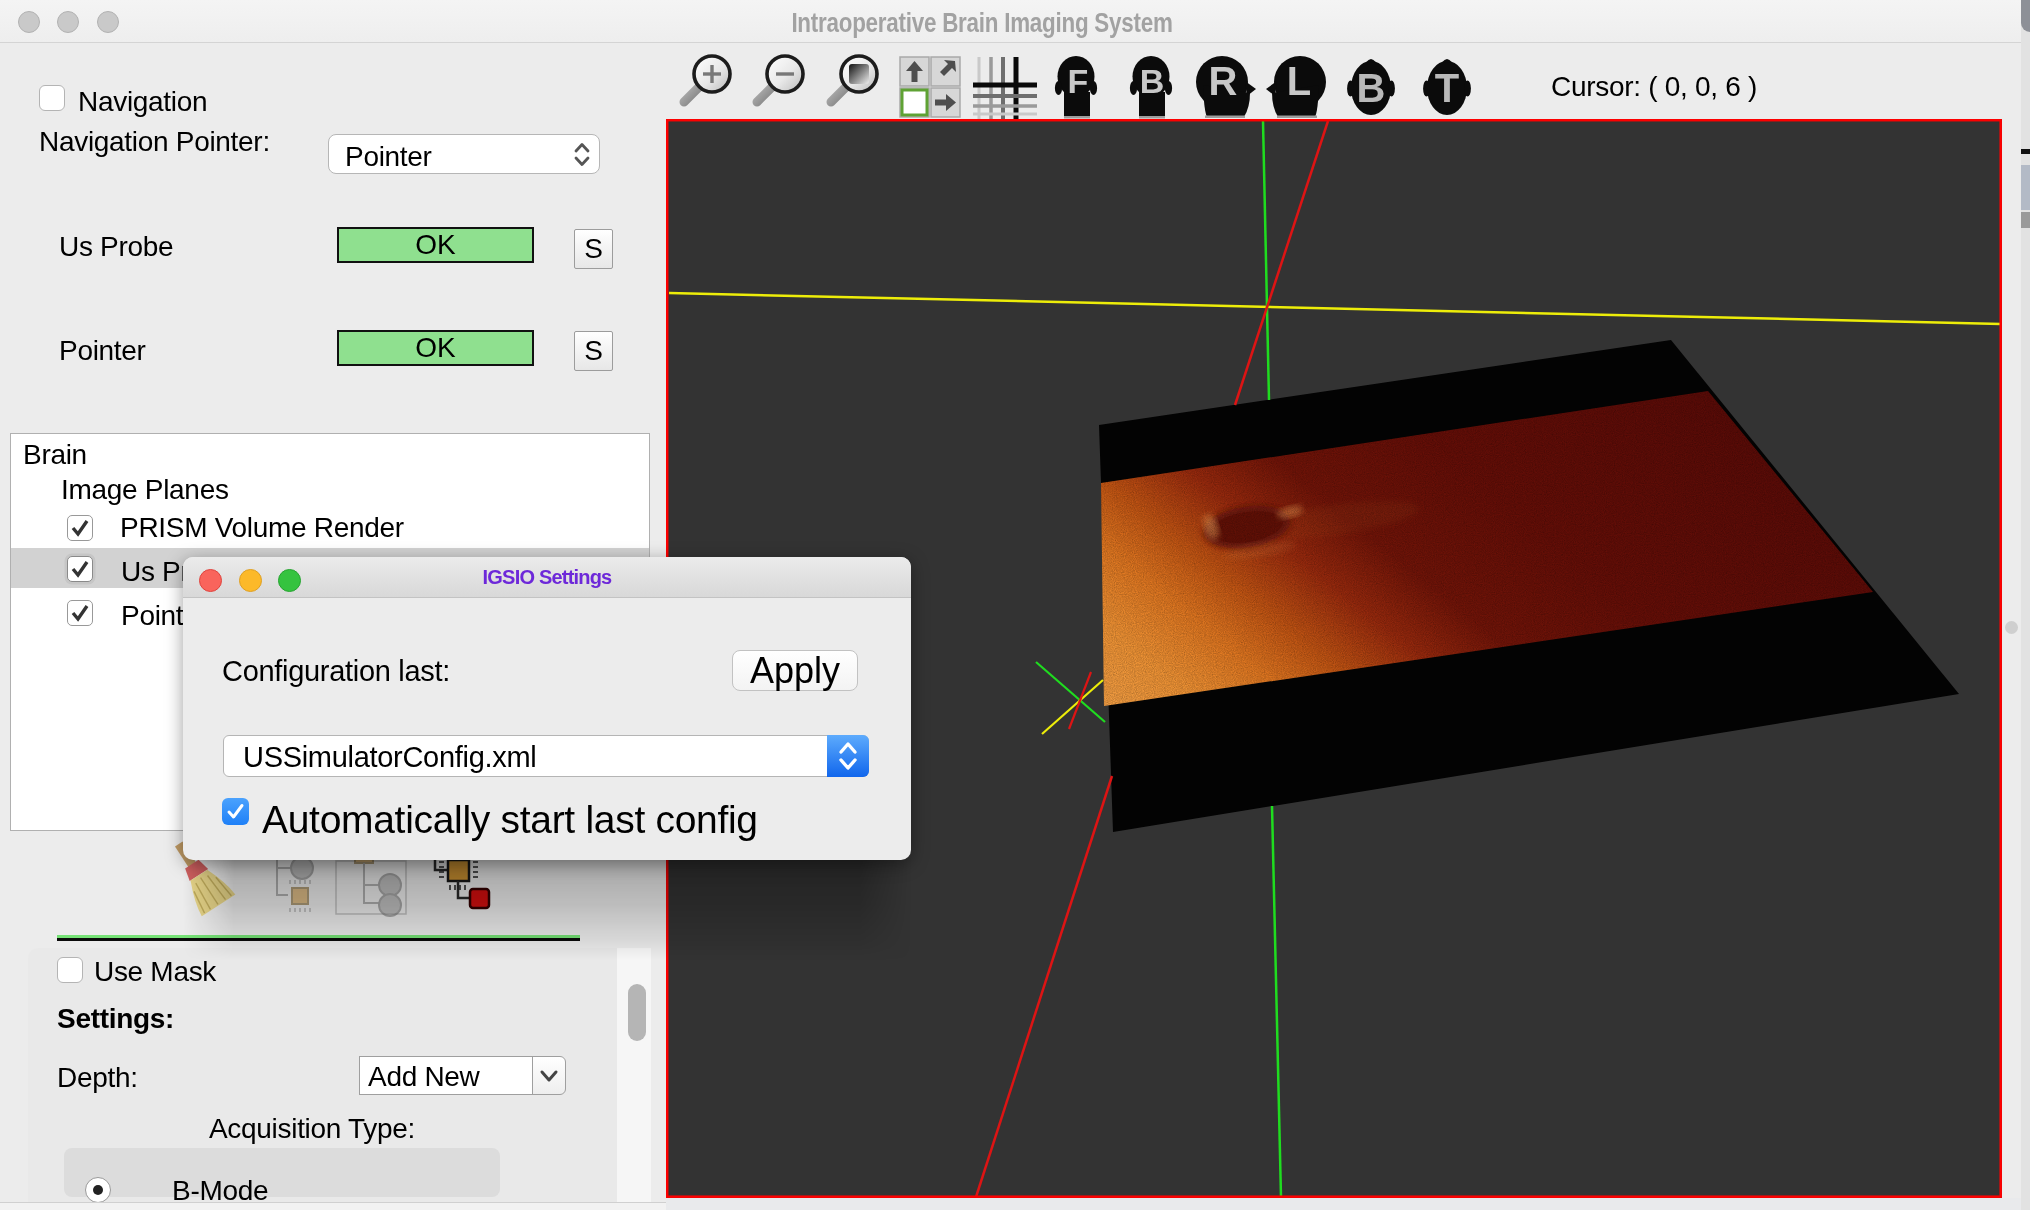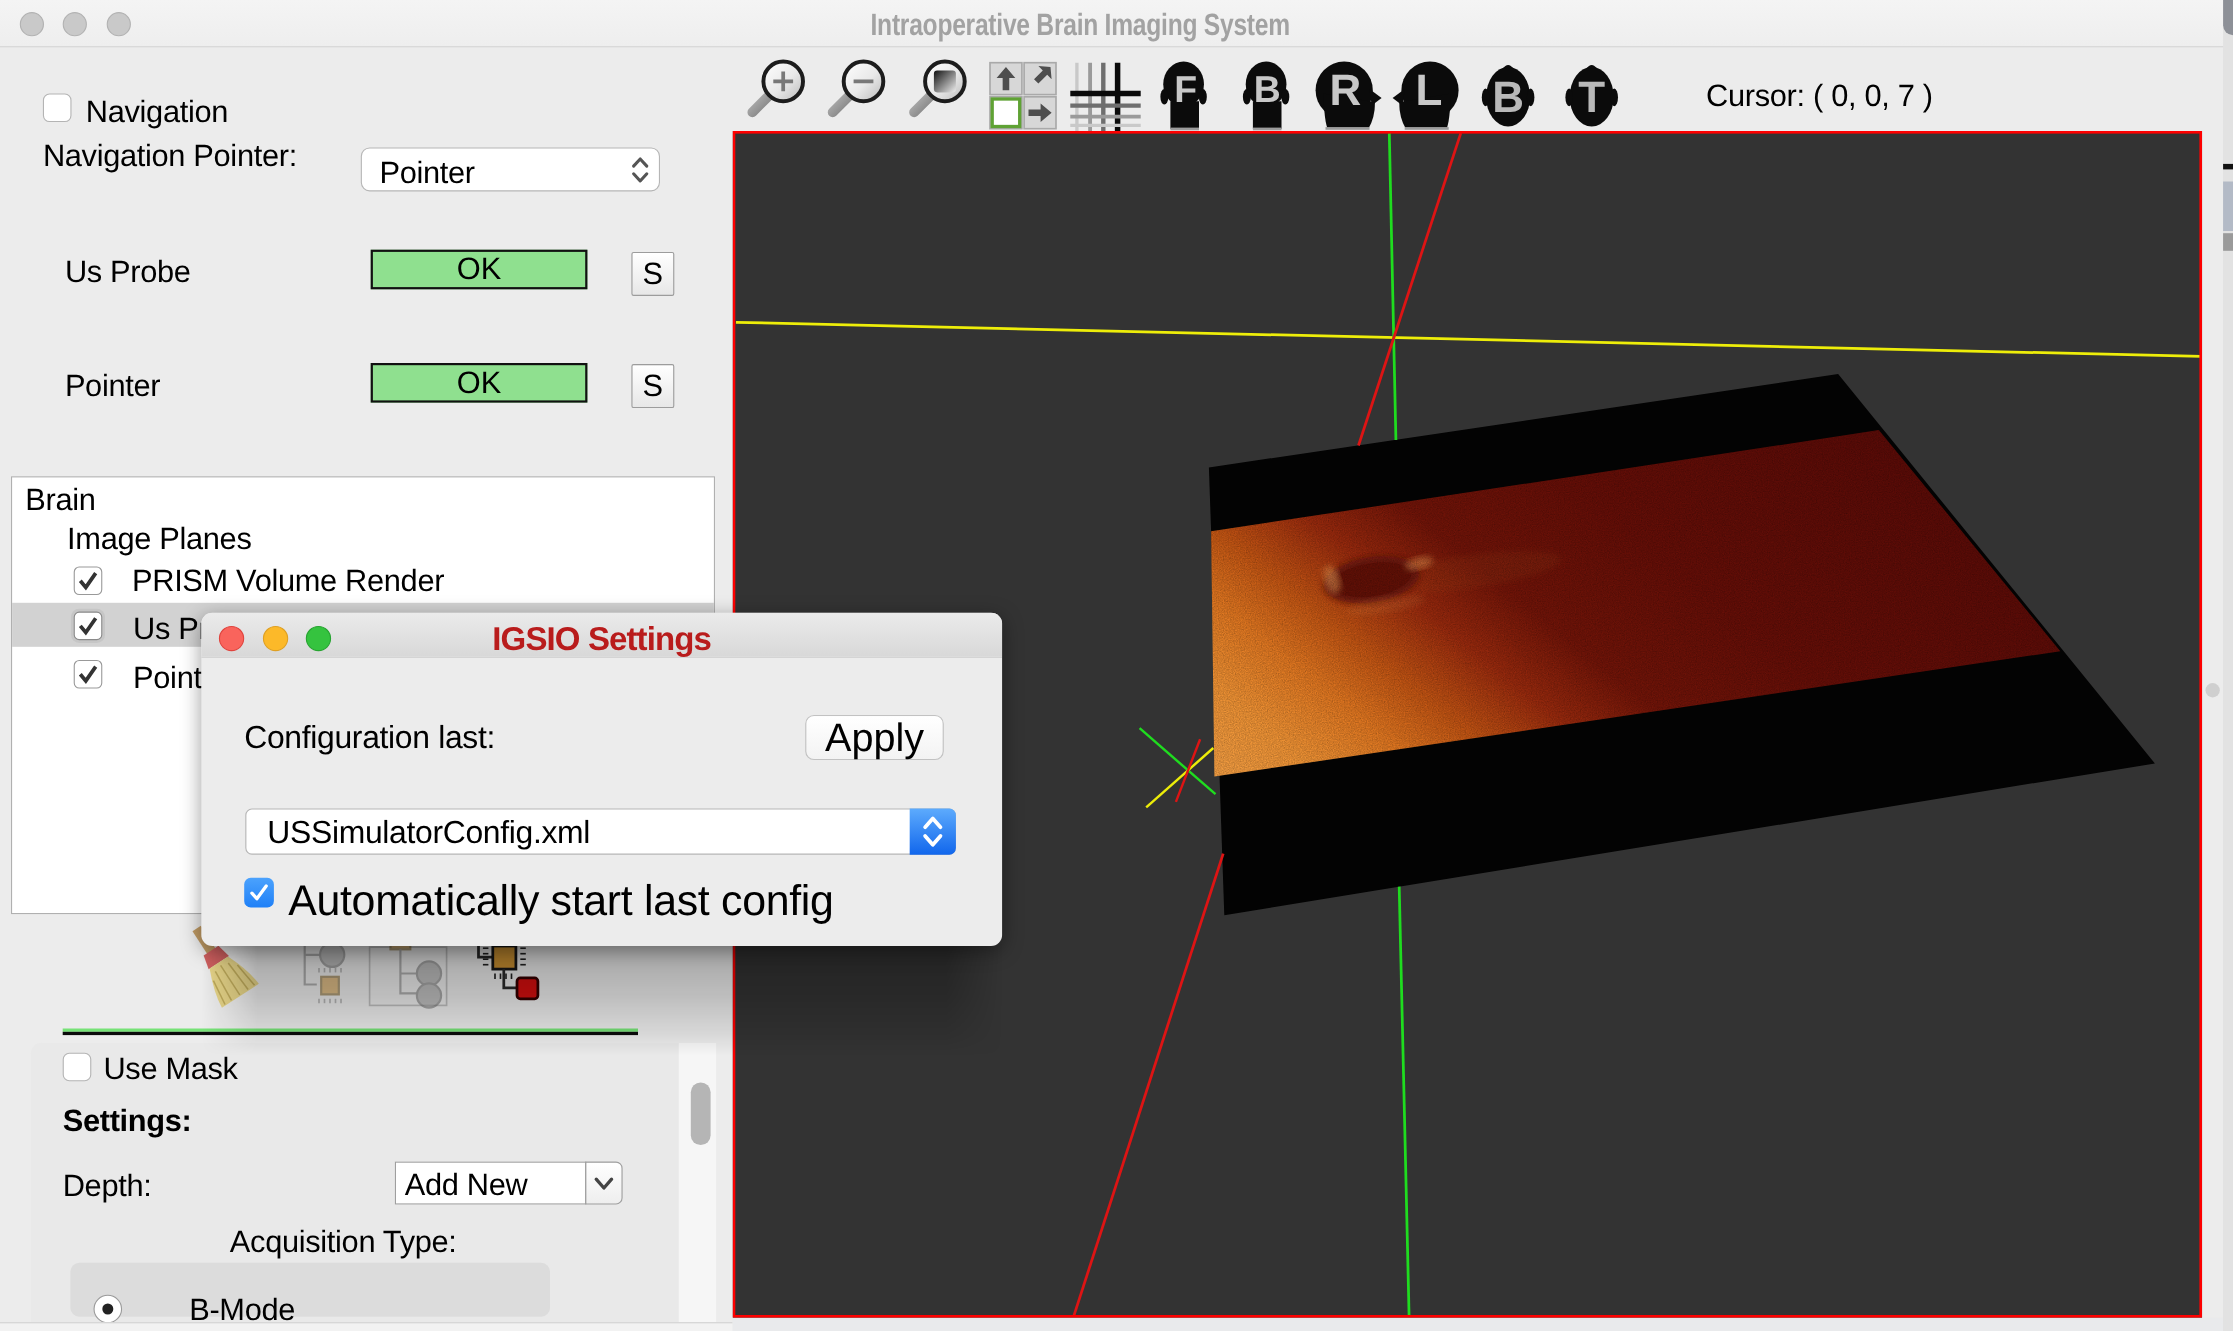--- a/index.html
+++ b/index.html
@@ -260,21 +260,21 @@
     <g transform="translate(1447,87)">
       <ellipse cx="0" cy="1" rx="20" ry="27"></ellipse>
       <path d="M-5 -24.5 Q0 -31.5 5 -24.5 Z"></path>
       <ellipse cx="-20.5" cy="1.5" rx="3.4" ry="8"></ellipse>
         <ellipse cx="20.5" cy="1.5" rx="3.4" ry="8"></ellipse>
       <text x="0" y="15" text-anchor="middle" font-size="40" font-weight="bold" fill="#b9b9b9" font-family="Liberation Sans">T</text>
     </g>
   </g>
 </svg>
 
-<div class="lbl" style="left:1551px;top:73px;">Cursor: ( 0, 0, 7 )</div>
+<div class="lbl" style="left:1551px;top:73px;">Cursor: ( 0, 0, 6 )</div>
 
 <svg class="abs" style="left:666px;top:119px;" width="1336" height="1079" viewBox="666 119 1336 1079">
   <defs>
     <linearGradient id="og" gradientUnits="userSpaceOnUse" x1="1104" y1="706" x2="1497" y2="221">
       <stop offset="0" stop-color="#f09c42"></stop>
       <stop offset="0.10" stop-color="#ec9134"></stop>
       <stop offset="0.20" stop-color="#dd7520"></stop>
       <stop offset="0.28" stop-color="#c05413"></stop>
       <stop offset="0.38" stop-color="#96290d"></stop>
       <stop offset="0.48" stop-color="#701408"></stop>
@@ -328,21 +328,21 @@
 
 <div class="abs" style="left:183px;top:858px;width:728px;height:102px;
      background:linear-gradient(180deg, rgba(0,0,0,.30) 0%, rgba(0,0,0,.20) 45%, rgba(0,0,0,.08) 82%, rgba(0,0,0,0) 100%);
      -webkit-mask-image:linear-gradient(to right, transparent, #000 7%, #000 93%, transparent);"></div>
 <div class="abs" style="left:183px;top:557px;width:728px;height:303px;border-radius:10px;background:#ececec;
      box-shadow:0 4px 18px rgba(0,0,0,.38);">
   <div class="abs" style="left:0;top:0;width:728px;height:41px;border-radius:10px 10px 0 0;background:linear-gradient(#ebebeb,#d8d8d8);border-bottom:1px solid #c3c3c3;box-sizing:border-box;"></div>
   <div class="abs" style="left:16px;top:12px;width:23px;height:23px;border-radius:50%;background:#f9645c;border:1px solid #e0443e;box-sizing:border-box;"></div>
   <div class="abs" style="left:56px;top:12px;width:23px;height:23px;border-radius:50%;background:#fcb929;border:1px solid #dfa023;box-sizing:border-box;"></div>
   <div class="abs" style="left:95px;top:12px;width:23px;height:23px;border-radius:50%;background:#35c33f;border:1px solid #27a431;box-sizing:border-box;"></div>
-  <div class="lbl" style="left:364px;top:10px;transform:translateX(-50%);font-size:30px;font-weight:600;color:#b91c1c;letter-spacing:-0.8px;">IGSIO Settings</div>
+  <div class="lbl" style="left:364px;top:10px;transform:translateX(-50%);font-size:20px;font-weight:600;color:#6d28d9;letter-spacing:-0.8px;">IGSIO Settings</div>
 
   <div class="lbl" style="left:39px;top:100px;font-size:29px;">Configuration last:</div>
   <div class="abs" style="left:549px;top:93px;width:126px;height:41px;background:linear-gradient(#fff,#f3f3f3);border:1px solid #c2c2c2;border-radius:8px;box-sizing:border-box;text-align:center;font-size:36px;line-height:39px;">Apply</div>
 
   <div class="abs" style="left:40px;top:178px;width:646px;height:42px;background:#fff;border:1px solid #b5b5b5;border-radius:6px;box-sizing:border-box;"></div>
   <div class="lbl" style="left:60px;top:186px;font-size:29px;">USSimulatorConfig.xml</div>
   <div class="abs" style="left:644px;top:178px;width:42px;height:42px;background:linear-gradient(#5dabfd,#1166ec);border-radius:0 6px 6px 0;"></div>
   <svg class="abs" style="left:652px;top:183px;" width="26" height="32" viewBox="0 0 26 32">
     <path d="M6 12 L13 4 L20 12" fill="none" stroke="#fff" stroke-width="3.4" stroke-linecap="round" stroke-linejoin="round"></path>
     <path d="M6 20 L13 28 L20 20" fill="none" stroke="#fff" stroke-width="3.4" stroke-linecap="round" stroke-linejoin="round"></path>

